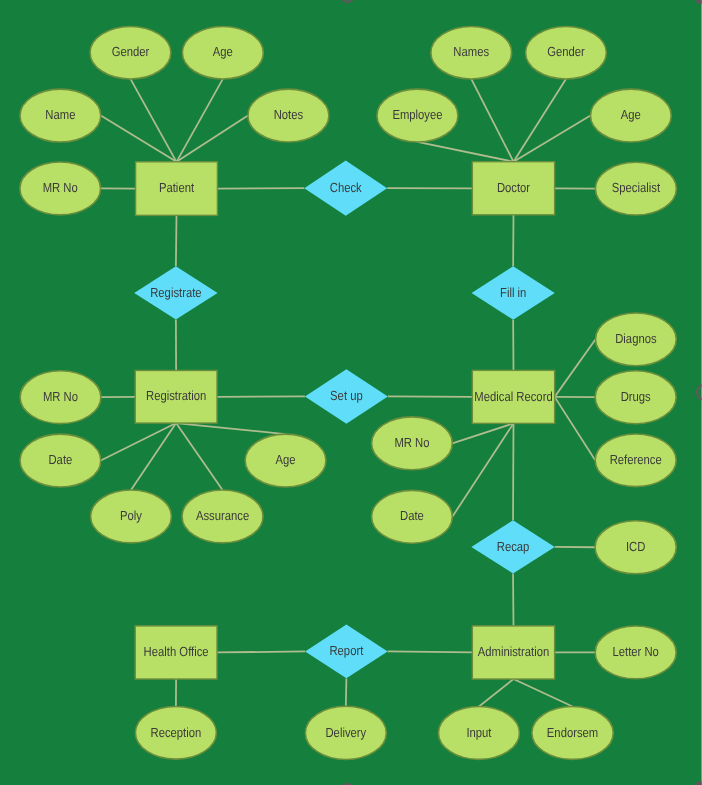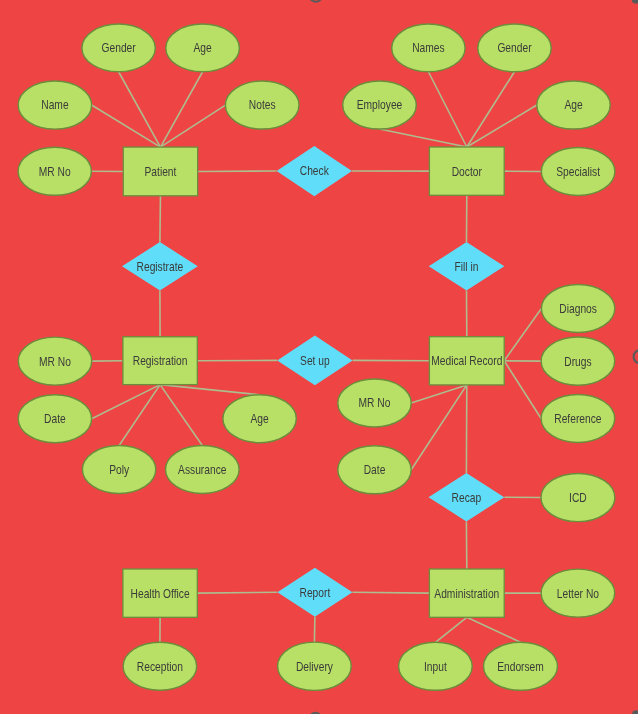--- a/index.html
+++ b/index.html
@@ -11,21 +11,21 @@
   body {
     width: 638px;
     height: 714px;
     overflow: hidden;
     font-family: "Liberation Sans", sans-serif;
   }
   #stage {
     position: relative;
     width: 638px;
     height: 714px;
-    background: #ef4444;
+    background: #15803d;
   }
   svg.diagram {
     position: absolute;
     left: 0;
     top: 0;
     width: 638px;
     height: 714px;
     display: block;
   }
   .shape-label {

